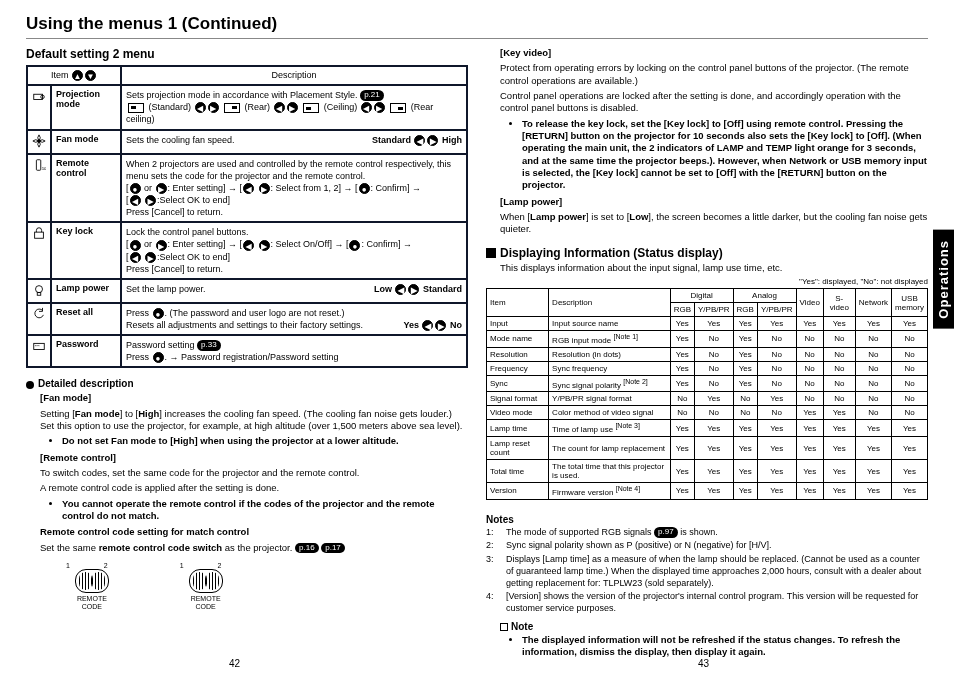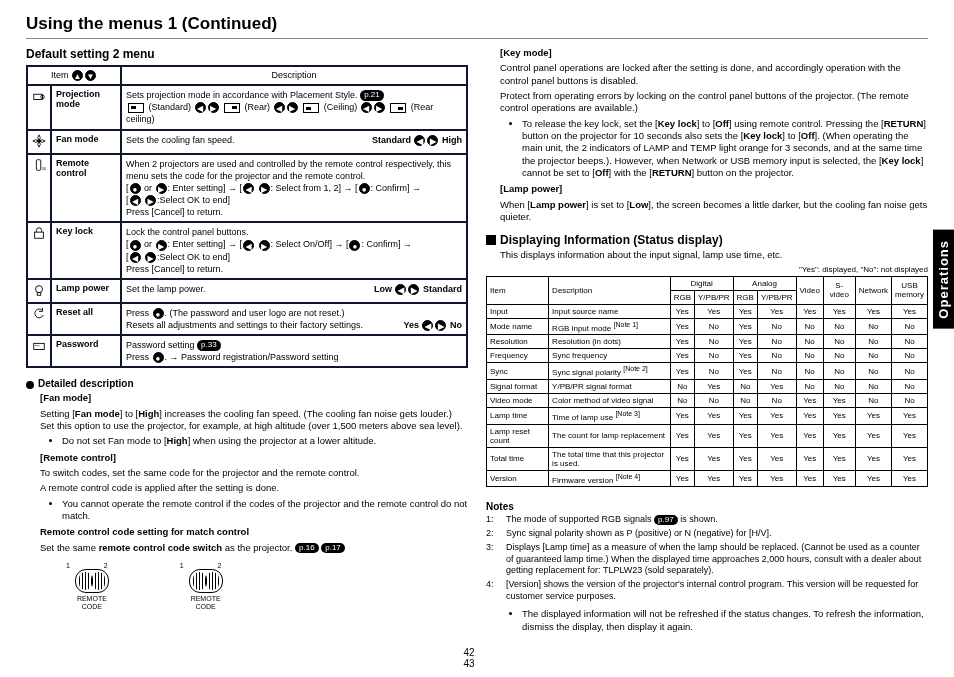--- a/index.html
+++ b/index.html
@@ -50,21 +50,21 @@
   .row-right { float: right; font-weight: bold; }
   .sec-head { font-weight: bold; margin: 10px 0 3px; }
   .sec-head .bullet {
     display:inline-block; width:8px; height:8px; background:#000; border-radius:50%;
     vertical-align: middle; margin-right:4px;
   }
   .indent { margin-left: 14px; }
   p { margin: 2px 0 3px; font-size: 9.5px; line-height: 1.3; }
   .bracket { font-weight: bold; }
   ul.bul { list-style: disc; margin:2px 0 4px 22px; padding:0; font-size:9.5px; }
-  ul.bul li { margin-bottom: 2px; line-height:1.3; }
+  ul.bul li { margin-bottom: 2px; line-height:1.3;font-weight:bold; }
   .remote-figs { display:flex; gap:50px; margin:8px 0 0 20px; }
   .remote-fig { text-align:center; }
   .switch {
     width:34px; height:24px; border:1px solid #000; border-radius:11px;
     margin:0 auto 2px; position:relative;
   }
   .switch::before, .switch::after {
     content:''; position:absolute; top:2px; bottom:2px; width:13px;
     background: repeating-linear-gradient(90deg,#000 0 1px,#fff 1px 3px);
     border-radius:7px;
@@ -87,21 +87,21 @@
   .notes-list .num { width:14px; flex:none;}
   .note-box { margin:6px 0 0 14px; }
   .note-box .h { font-weight:bold; }
   .note-box .h .sqo { display:inline-block; width:8px; height:8px; border:1px solid #000; margin-right:3px; vertical-align:-1px;}
   .side-tab {
     position:absolute; right:0; top:230px;
     background:#000; color:#fff; font-weight:bold;
     writing-mode: vertical-rl; transform: rotate(180deg);
     padding:10px 3px; font-size:13px; letter-spacing:1px;
   }
-  .page-nums { position:absolute; bottom:8px; left:0; right:16px; display:flex;flex-direction:column; }
+  .page-nums { position:absolute; bottom:8px; left:0; right:16px; display:flex; }
   .page-nums span { flex:1; text-align:center; font-size:10px; }
   sup { font-size:7px; }
   .row-icon-svg { display:inline-block; width:14px; height:14px; }
 </style>
 </head>
 <body>
 
 <div class="title">Using the menus 1 (Continued)</div>
 <div class="hr"></div>
 
@@ -284,23 +284,23 @@
           <div class="switch"></div>
           <div class="remote-lbl" style="white-space:pre;">REMOTE
 CODE</div>
         </div>
       </div>
     </div>
   </div>
 
   <div class="col">
     <div class="indent">
-      <p class="bracket">[Key mode]</p>
+      <p class="bracket">[Key video]</p>
+      <p>Protect from operating errors by locking on the control panel buttons of the projector. (The remote control operations are available.)</p>
       <p>Control panel operations are locked after the setting is done, and accordingly operation with the control panel buttons is disabled.</p>
-      <p>Protect from operating errors by locking on the control panel buttons of the projector. (The remote control operations are available.)</p>
       <ul class="bul">
           <li>
         <span>To release the key lock, set the [</span><b>Key lock</b><span>] to [</span><b>Off</b><span>] using remote control. Pressing the [</span><b>RETURN</b><span>] button on the projector for 10 seconds also sets the [</span><b>Key lock</b><span>] to [</span><b>Off</b><span>]. (When operating the main unit, the 2 indicators of LAMP and TEMP light orange for 3 seconds, and at the same time the projector beeps.). However, when Network or USB memory input is selected, the [</span><b>Key lock</b><span>] cannot be set to [</span><b>Off</b><span>] with the [</span><b>RETURN</b><span>] button on the projector.</span>
       </li>
         </ul>
 
       <p class="bracket">[Lamp power]</p>
       <p>
         <span>When [</span><b>Lamp power</b><span>] is set to [</span><b>Low</b><span>], the screen becomes a little darker, but the cooling fan noise gets quieter.</span>
       </p>
@@ -481,20 +481,21 @@
           <span class="num">3:</span>
           <span>Displays [Lamp time] as a measure of when the lamp should be replaced. (Cannot be used as a counter of guaranteed lamp time.) When the displayed time approaches 2,000 hours, consult with a dealer about getting replacement for: TLPLW23 (sold separately).</span>
         </div>
       <div>
           <span class="num">4:</span>
           <span>[Version] shows the version of the projector's internal control program. This version will be requested for customer service purposes.</span>
         </div>
     </div>
 
     <div class="note-box">
+      <div class="h"><span class="sqo"></span><span>Note</span></div>
       <ul class="bul">
           <li>The displayed information will not be refreshed if the status changes. To refresh the information, dismiss the display, then display it again.</li>
         </ul>
     </div>
   </div>
 </div>
 
 <div class="side-tab">Operations</div>
 
 <div class="page-nums">

